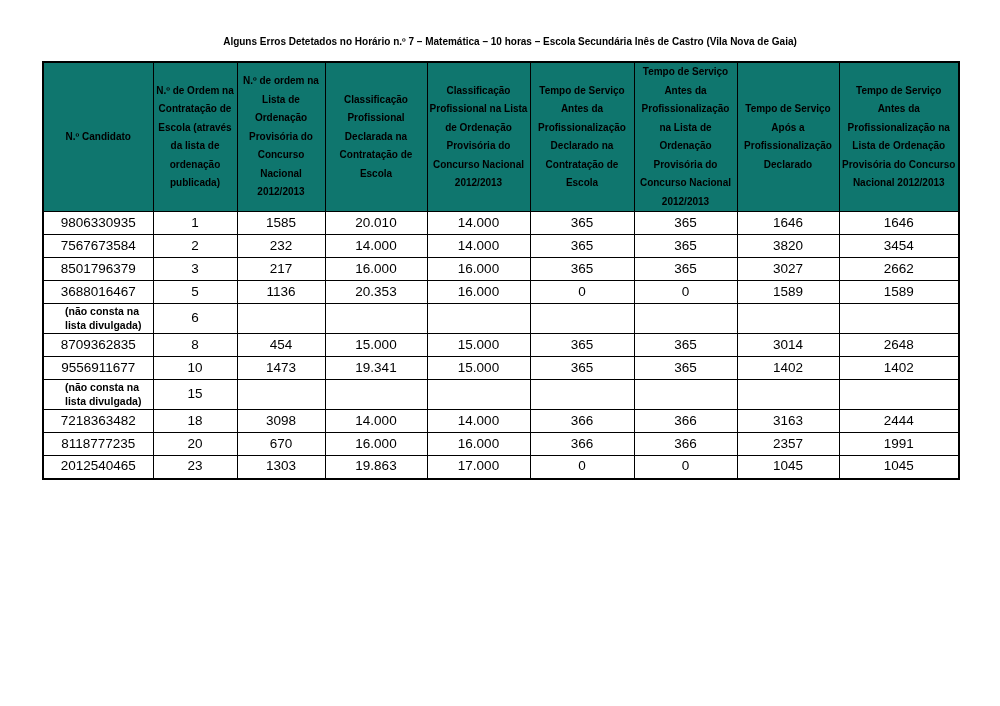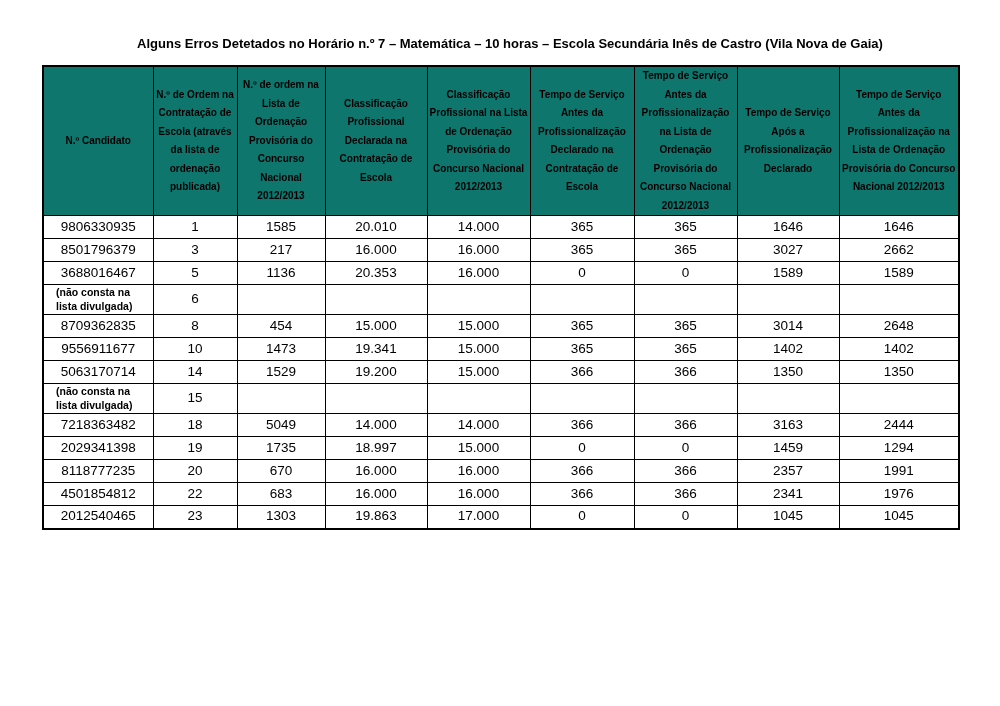--- a/index.html
+++ b/index.html
@@ -16,21 +16,21 @@
   .page {
     width: 1000px;
     height: 706px;
     background: #ffffff;
     position: relative;
   }
   .page-title {
     padding-top: 36px;
     text-align: center;
     font-weight: bold;
-    font-size: 13px;
+    font-size: 10px;
     letter-spacing: 0px;
     white-space: nowrap;
     margin-left: 20px;
   }
   table.errors-table {
     border-collapse: collapse;
     table-layout: fixed;
     width: 916px;
     margin-left: 42px;
     margin-top: 14px;
@@ -57,21 +57,21 @@
     height: 23px;
     line-height: 1.1;
     white-space: nowrap;
   }
   table.errors-table td.bold { font-weight: normal; }
   table.errors-table td.note {
     font-size: 10.5px;
     font-weight: bold;
     line-height: 1.25;
     text-align: left;
-    padding-left: 12px;
+    padding-left: 21px;
     white-space: normal;
   }
   table.errors-table tr.note-row td { height: 30px; }
 </style>
 </head>
 <body>
 
 <div class="page">
 
   <div class="page-title">Alguns Erros Detetados no Horário n.º 7 – Matemática – 10 horas – Escola Secundária Inês de Castro (Vila Nova de Gaia)</div>
@@ -107,20 +107,31 @@
           <td>1</td>
           <td>1585</td>
           <td class="bold">20.010</td>
           <td class="bold">14.000</td>
           <td>365</td>
           <td>365</td>
           <td>1646</td>
           <td>1646</td>
         </tr>
         <tr>
+          <td>7567673584</td>
+          <td>2</td>
+          <td>232</td>
+          <td>14.000</td>
+          <td>14.000</td>
+          <td>365</td>
+          <td>365</td>
+          <td class="bold">3820</td>
+          <td class="bold">3454</td>
+        </tr>
+        <tr>
           <td>8501796379</td>
           <td>3</td>
           <td>217</td>
           <td>16.000</td>
           <td>16.000</td>
           <td>365</td>
           <td>365</td>
           <td class="bold">3027</td>
           <td class="bold">2662</td>
         </tr>
@@ -161,85 +172,52 @@
           <td>9556911677</td>
           <td>10</td>
           <td>1473</td>
           <td class="bold">19.341</td>
           <td class="bold">15.000</td>
           <td>365</td>
           <td>365</td>
           <td>1402</td>
           <td>1402</td>
         </tr>
-        <tr>
-          <td>5063170714</td>
-          <td>14</td>
-          <td>1529</td>
-          <td class="bold">19.200</td>
-          <td class="bold">15.000</td>
-          <td>366</td>
-          <td>366</td>
-          <td>1350</td>
-          <td>1350</td>
-        </tr>
         <tr class="note-row">
           <td class="note">(não consta na lista divulgada)</td>
           <td>15</td>
           <td></td>
           <td></td>
           <td></td>
           <td></td>
           <td></td>
           <td></td>
           <td></td>
         </tr>
         <tr>
           <td>7218363482</td>
           <td>18</td>
-          <td>5049</td>
+          <td>3098</td>
           <td>14.000</td>
           <td>14.000</td>
           <td>366</td>
           <td>366</td>
           <td class="bold">3163</td>
           <td class="bold">2444</td>
-        </tr>
-        <tr>
-          <td>2029341398</td>
-          <td>19</td>
-          <td>1735</td>
-          <td class="bold">18.997</td>
-          <td class="bold">15.000</td>
-          <td>0</td>
-          <td>0</td>
-          <td class="bold">1459</td>
-          <td class="bold">1294</td>
         </tr>
         <tr>
           <td>8118777235</td>
           <td>20</td>
           <td>670</td>
           <td>16.000</td>
           <td>16.000</td>
           <td>366</td>
           <td>366</td>
           <td class="bold">2357</td>
           <td class="bold">1991</td>
-        </tr>
-        <tr>
-          <td>4501854812</td>
-          <td>22</td>
-          <td>683</td>
-          <td>16.000</td>
-          <td>16.000</td>
-          <td>366</td>
-          <td>366</td>
-          <td class="bold">2341</td>
-          <td class="bold">1976</td>
         </tr>
         <tr>
           <td>2012540465</td>
           <td>23</td>
           <td>1303</td>
           <td class="bold">19.863</td>
           <td class="bold">17.000</td>
           <td>0</td>
           <td>0</td>
           <td>1045</td>

